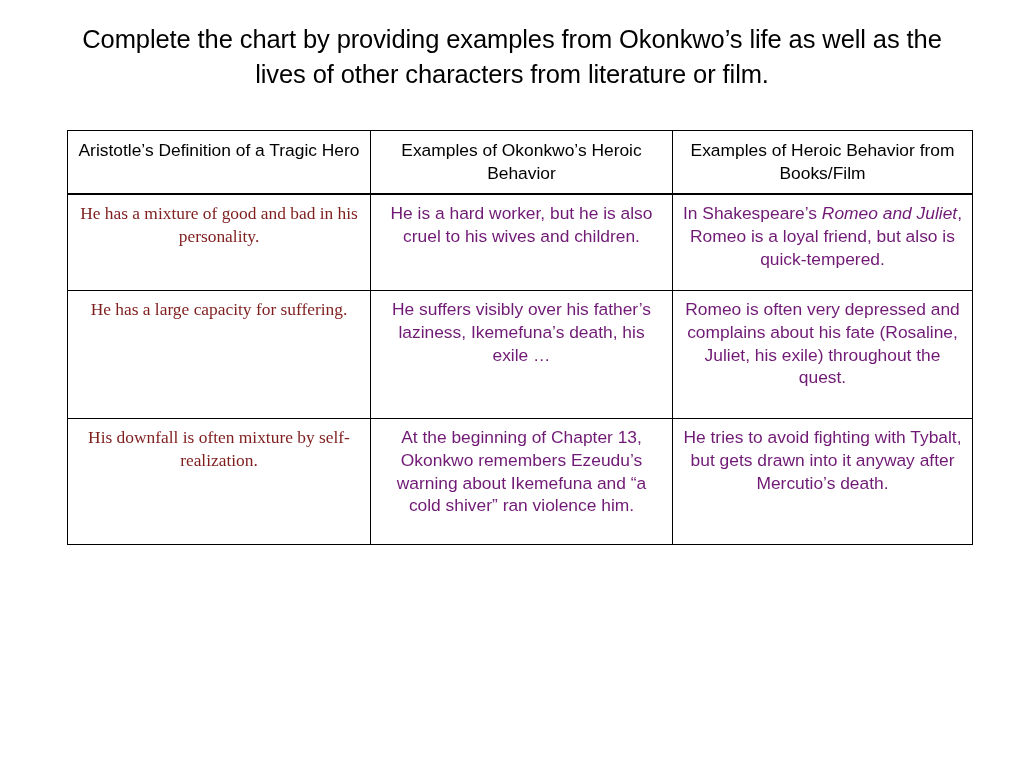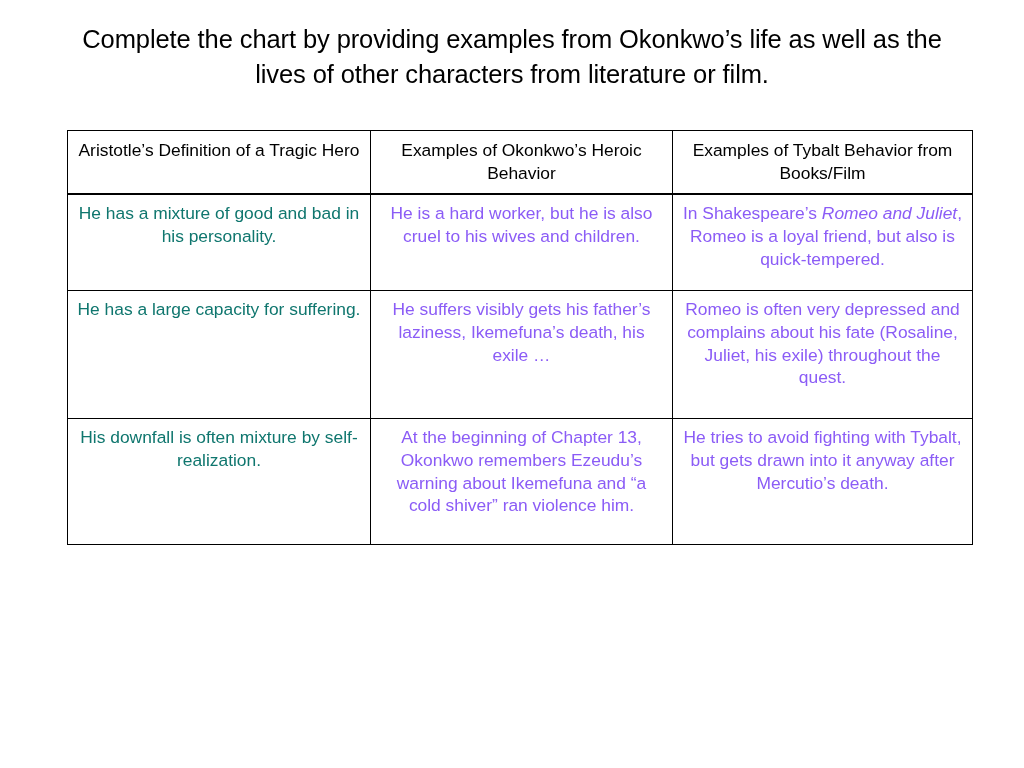--- a/index.html
+++ b/index.html
@@ -63,22 +63,22 @@
     font-weight: normal;
   }
 
   .chart-table thead th {
     border-bottom-width: 2.6px;
     padding-top: 8px;
     padding-bottom: 9px;
   }
 
   
-  .cell-definition { color: #0f766e; }
-  .cell-example    { color: #8b5cf6; }
+  .cell-definition { color: #7f1d1d; font-family: Liberation Serif, serif; }
+  .cell-example    { color: #701a75; }
 
   .chart-table em {
     font-style: italic;
   }
 
   
   .row-1 td { height: 80px; }
   .row-2 td { height: 112px; }
   .row-3 td { height: 52px; }
   .row-4 td { height: 112px; }
@@ -94,32 +94,32 @@
   <table class="chart-table">
     <colgroup>
       <col class="col-definition">
       <col class="col-okonkwo">
       <col class="col-books">
     </colgroup>
     <thead>
       <tr>
         <th>Aristotle’s Definition of a Tragic Hero</th>
         <th>Examples of Okonkwo’s Heroic Behavior</th>
-        <th>Examples of Tybalt Behavior from Books/Film</th>
+        <th>Examples of Heroic Behavior from Books/Film</th>
       </tr>
     </thead>
     <tbody>
       <tr class="row-1">
         <td class="cell-definition">He has a mixture of good and bad in his personality.</td>
         <td class="cell-example">He is a hard worker, but he is also cruel to his wives and children.</td>
         <td class="cell-example">In Shakespeare’s <em>Romeo and Juliet</em>, Romeo is a loyal friend, but also is quick-tempered.</td>
       </tr>
       <tr class="row-4">
         <td class="cell-definition">He has a large capacity for suffering.</td>
-        <td class="cell-example">He suffers visibly gets his father’s laziness, Ikemefuna’s death, his exile …</td>
+        <td class="cell-example">He suffers visibly over his father’s laziness, Ikemefuna’s death, his exile …</td>
         <td class="cell-example">Romeo is often very depressed and complains about his fate (Rosaline, Juliet, his exile) throughout the quest.</td>
       </tr>
       <tr class="row-5">
         <td class="cell-definition">His downfall is often mixture by self-realization.</td>
         <td class="cell-example">At the beginning of Chapter 13, Okonkwo remembers Ezeudu’s warning about Ikemefuna and “a cold shiver” ran violence him.</td>
         <td class="cell-example">He tries to avoid fighting with Tybalt, but gets drawn into it anyway after Mercutio’s death.</td>
       </tr>
     </tbody>
   </table>
 

